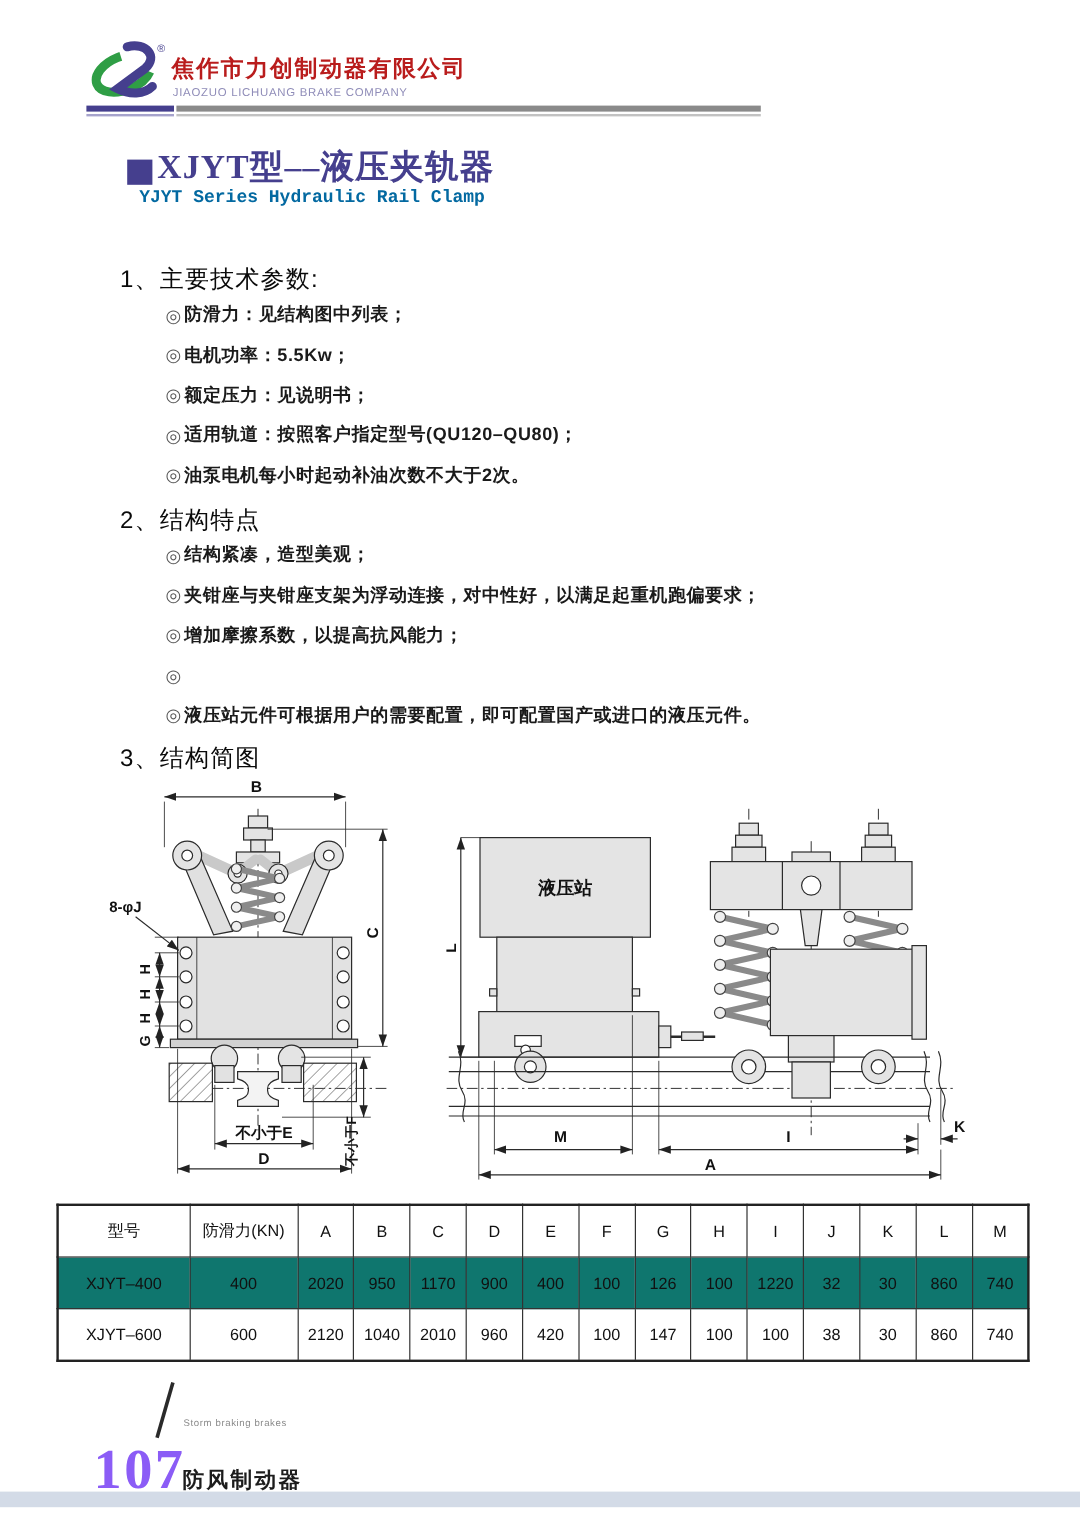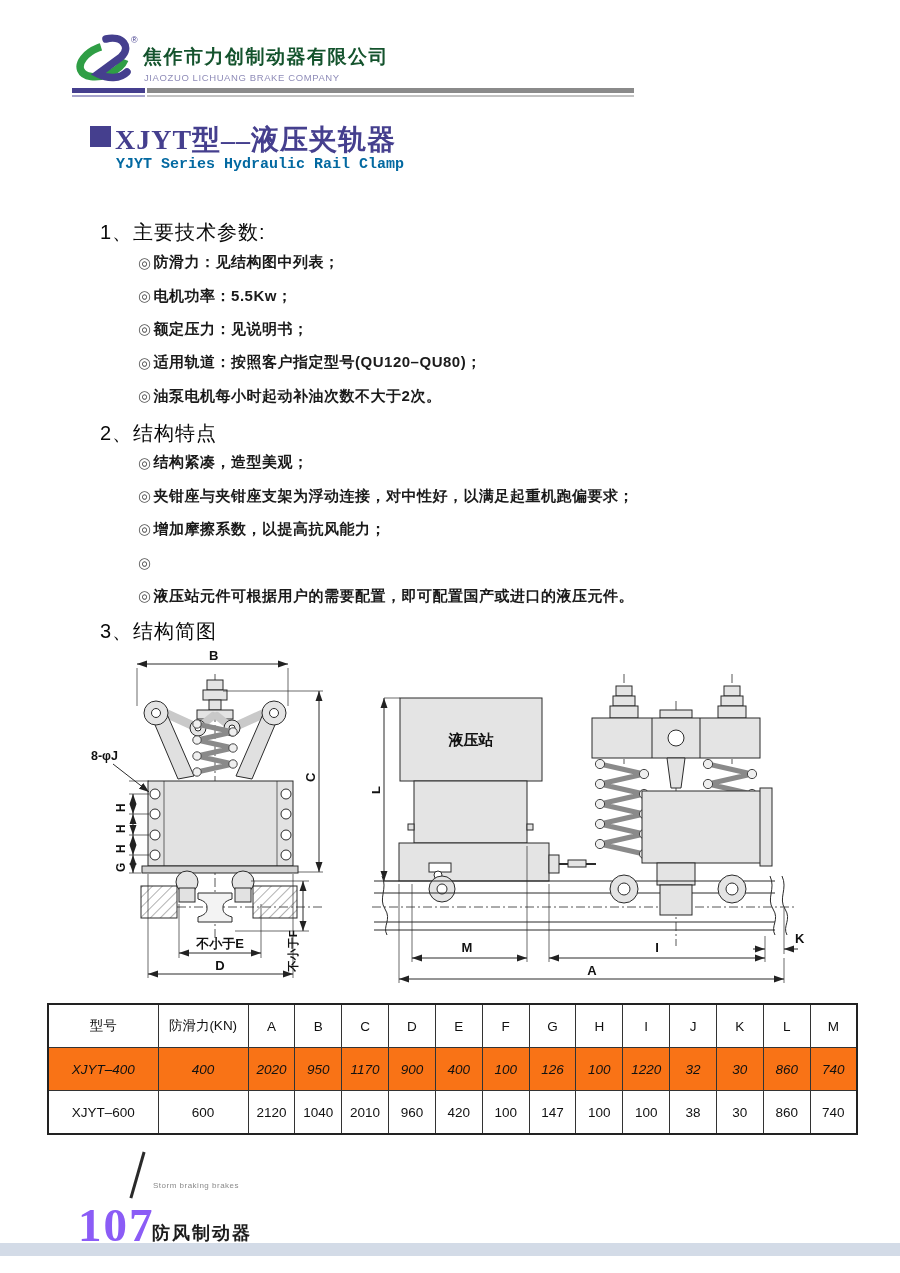--- a/index.html
+++ b/index.html
@@ -1,47 +1,47 @@
 <!DOCTYPE html>
 <html><head>
 <meta charset="utf-8">
 <style>
   html,body{margin:0;padding:0;background:#ffffff;}
   .page{position:relative;width:900px;height:1273px;background:#ffffff;overflow:hidden;
         font-family:"Liberation Sans","DejaVu Sans",sans-serif;color:#111;}
   
   .logo-svg{position:absolute;left:76px;top:34px;}
   .company-cn{position:absolute;left:143px;top:44px;font-size:19px;font-weight:bold;
-              color:#14532d;letter-spacing:1.5px;}
+              color:#b91c1c;letter-spacing:1.5px;}
   .company-en{position:absolute;left:144px;top:72px;font-size:9.5px;color:#8f8cb8;letter-spacing:0.6px;}
   .rule-purple{position:absolute;left:72px;top:88px;width:73px;height:5px;background:#453f8e;}
   .rule-gray{position:absolute;left:147px;top:88px;width:487px;height:5px;background:#8a8a8a;}
   .rule-purple-thin{position:absolute;left:72px;top:95px;width:73px;height:2px;background:#a6a3cc;}
   .rule-gray-thin{position:absolute;left:147px;top:95px;width:487px;height:2px;background:#c2c2c2;}
   
-  .title-row{position:absolute;left:90px;top:126px;display:flex;align-items:flex-start;}
+  .title-row{position:absolute;left:106px;top:126px;display:flex;align-items:flex-end;}
   .title-square{width:21px;height:21px;background:#453f8e;margin-right:4px;}
   .title-cn{font-family:"Liberation Serif","DejaVu Serif",serif;font-size:28px;font-weight:bold;
             color:#453f8e;letter-spacing:1px;line-height:1;}
   .title-en{position:absolute;left:116px;top:156px;font-family:Liberation Mono, monospace;
             font-size:15px;font-weight:bold;color:#0369a1;}
   
   .sec-heading{position:absolute;left:100px;font-size:20px;font-weight:normal;color:#0a0a0a;letter-spacing:1px;}
   .bullets{position:absolute;left:138px;margin:0;padding:0;list-style:none;}
   .bullets li{height:33.4px;display:flex;align-items:center;font-size:15px;font-weight:600;
               color:#1a1a1a;letter-spacing:0.5px;white-space:nowrap;}
   .bmark{margin-right:2px;color:#555;font-weight:normal;font-size:15px;}
   
   .diagram{position:absolute;}
   
   .spec-table{position:absolute;left:47px;top:1003px;width:811px;border-collapse:collapse;
               table-layout:fixed;border:2px solid #222;padding-left:26px;}
   .spec-table th,.spec-table td{border:1px solid #333;text-align:center;font-weight:normal;
               font-size:13.5px;color:#111;padding:0;height:42px;}
-  .spec-table tr.hl td{background:#f97316;font-style:italic;}
+  .spec-table tr.hl td{background:#0f766e;}
   
   .page-num{position:absolute;left:78px;top:1150px;font-family:"Liberation Serif","DejaVu Serif",serif;
             font-size:47px;font-weight:bold;color:#8b5cf6;letter-spacing:2px;margin-top:48px;}
   .footer-slash{position:absolute;left:136px;top:1151px;width:2.5px;height:48px;background:#2a2a2a;
             transform:rotate(16deg);}
   .footer-cn{position:absolute;left:152px;top:1221px;font-size:18px;font-weight:bold;color:#1c1c1c;
             letter-spacing:2px;}
   .footer-en{position:absolute;left:153px;top:1181px;font-size:8px;color:#8a8a8a;letter-spacing:0.5px;}
   .bottom-bar{position:absolute;left:0;top:1243px;width:900px;height:13px;background:#d3dbe7;}
   svg text{font-family:"Liberation Sans","DejaVu Sans",sans-serif;}

